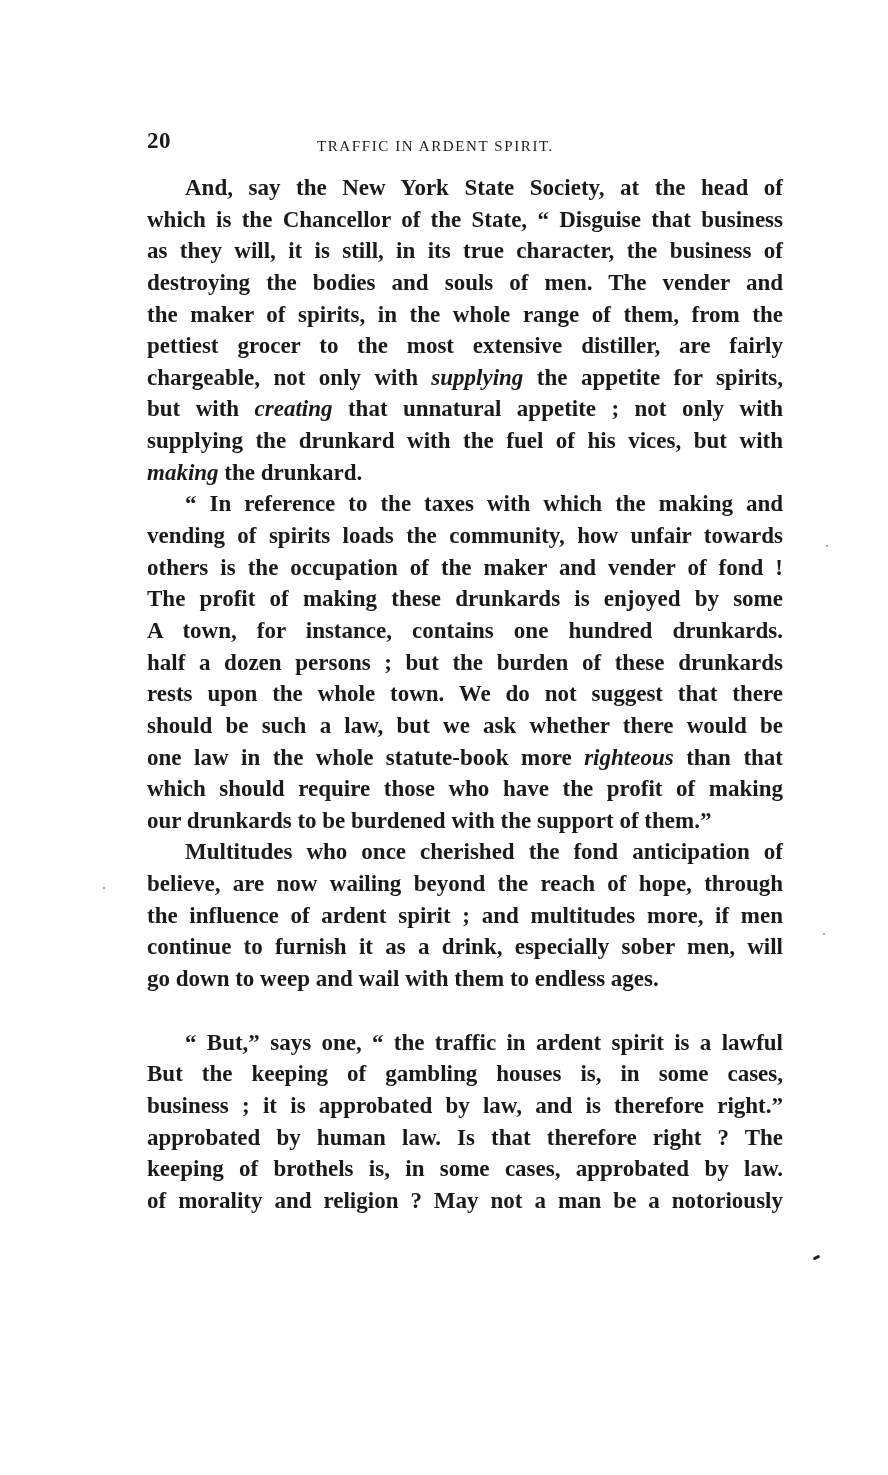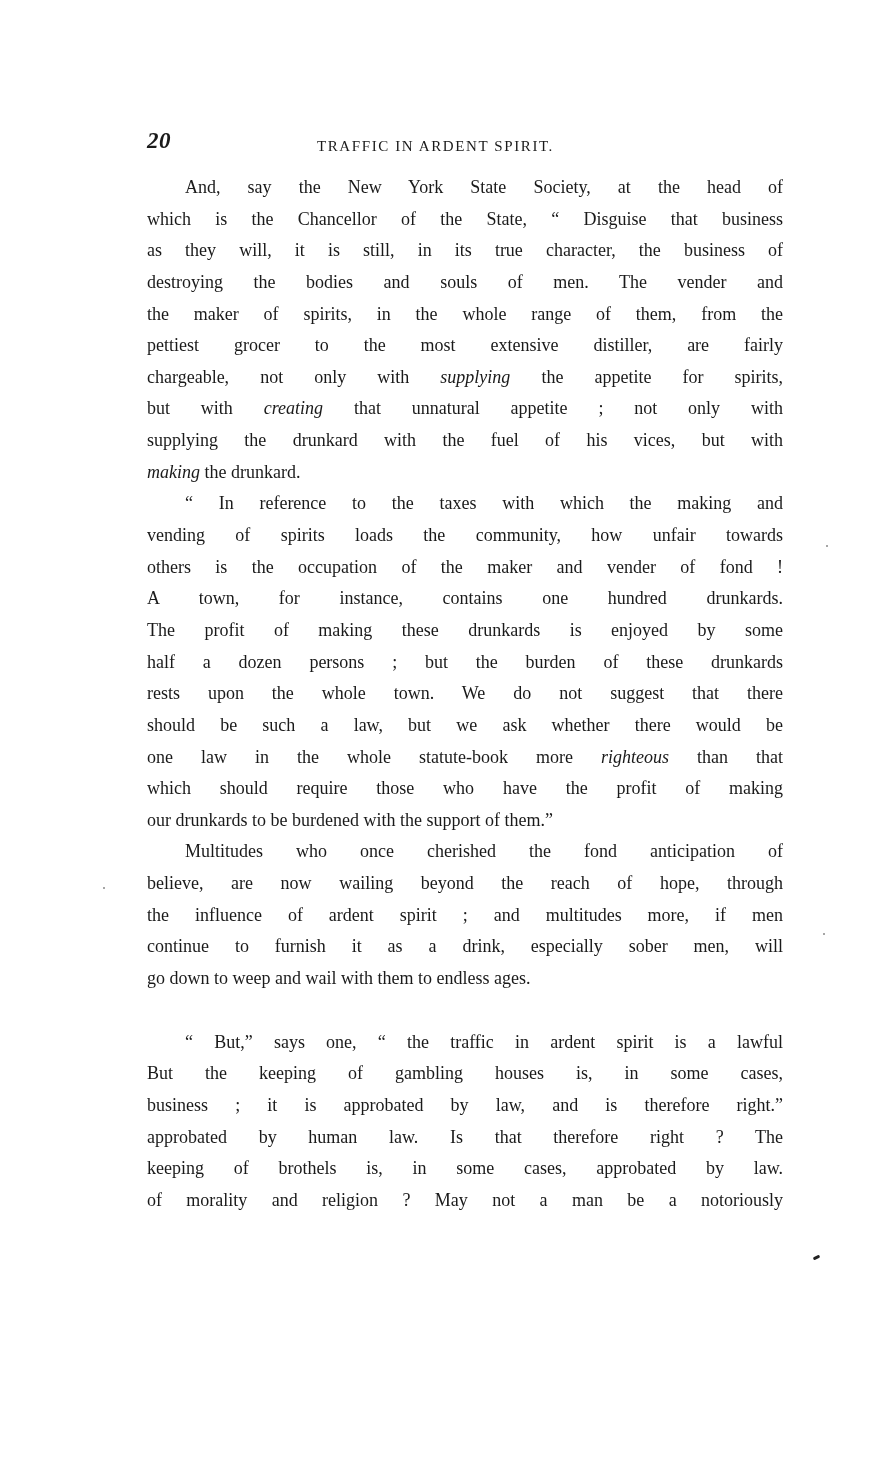--- a/index.html
+++ b/index.html
@@ -29,47 +29,47 @@
       width: 640px;
       height: 30px;
     }
     .page-number {
       position: absolute;
       left: 0;
       top: 0;
       font-size: 23px;
       font-weight: bold;
       letter-spacing: 0.5px;
-      font-style: italic;
     }
     .running-title {
       position: absolute;
       left: 170px;
       top: 10px;
       font-size: 15px;
       letter-spacing: 1.6px;
       text-transform: uppercase;
     }
     .text-block {
       position: absolute;
       left: 147px;
       top: 172px;
       width: 636px;
     }
     .para {
       margin: 0;
     }
     .line {
       display: block;
-      font-size: 18px;
+      font-size: 23px;
       line-height: 31.65px;
       height: 31.65px;
       white-space: nowrap;
       text-align: justify;
       text-align-last: justify;
+      font-weight: bold;
     }
     .line.last {
       text-align-last: left;
     }
     .line.indent {
       padding-left: 38px;
     }
     .para-gap {
       height: 32px;
     }
@@ -111,22 +111,22 @@
         <span class="line"><span>pettiest grocer to the most extensive distiller, are fairly</span></span>
         <span class="line"><span>chargeable, not only with </span><em>supplying</em><span> the appetite for spirits,</span></span>
         <span class="line"><span>but with </span><em>creating</em><span> that unnatural appetite ; not only with</span></span>
         <span class="line"><span>supplying the drunkard with the fuel of his vices, but with</span></span>
         <span class="line last"><em>making</em><span> the drunkard.</span></span>
       </div>
       <div class="para">
         <span class="line indent"><span>“ In reference to the taxes with which the making and</span></span>
         <span class="line"><span>vending of spirits loads the community, how unfair towards</span></span>
         <span class="line"><span>others is the occupation of the maker and vender of fond !</span></span>
+        <span class="line"><span>The profit of making these drunkards is enjoyed by some</span></span>
         <span class="line"><span>A town, for instance, contains one hundred drunkards.</span></span>
-        <span class="line"><span>The profit of making these drunkards is enjoyed by some</span></span>
         <span class="line"><span>half a dozen persons ; but the burden of these drunkards</span></span>
         <span class="line"><span>rests upon the whole town.  We do not suggest that there</span></span>
         <span class="line"><span>should be such a law, but we ask whether there would be</span></span>
         <span class="line"><span>one law in the whole statute-book more </span><em>righteous</em><span> than that</span></span>
         <span class="line"><span>which should require those who have the profit of making</span></span>
         <span class="line last"><span>our drunkards to be burdened with the support of them.”</span></span>
       </div>
       <div class="para">
         <span class="line indent"><span>Multitudes who once cherished the fond anticipation of</span></span>
         <span class="line"><span>believe, are now wailing beyond the reach of hope, through</span></span>

